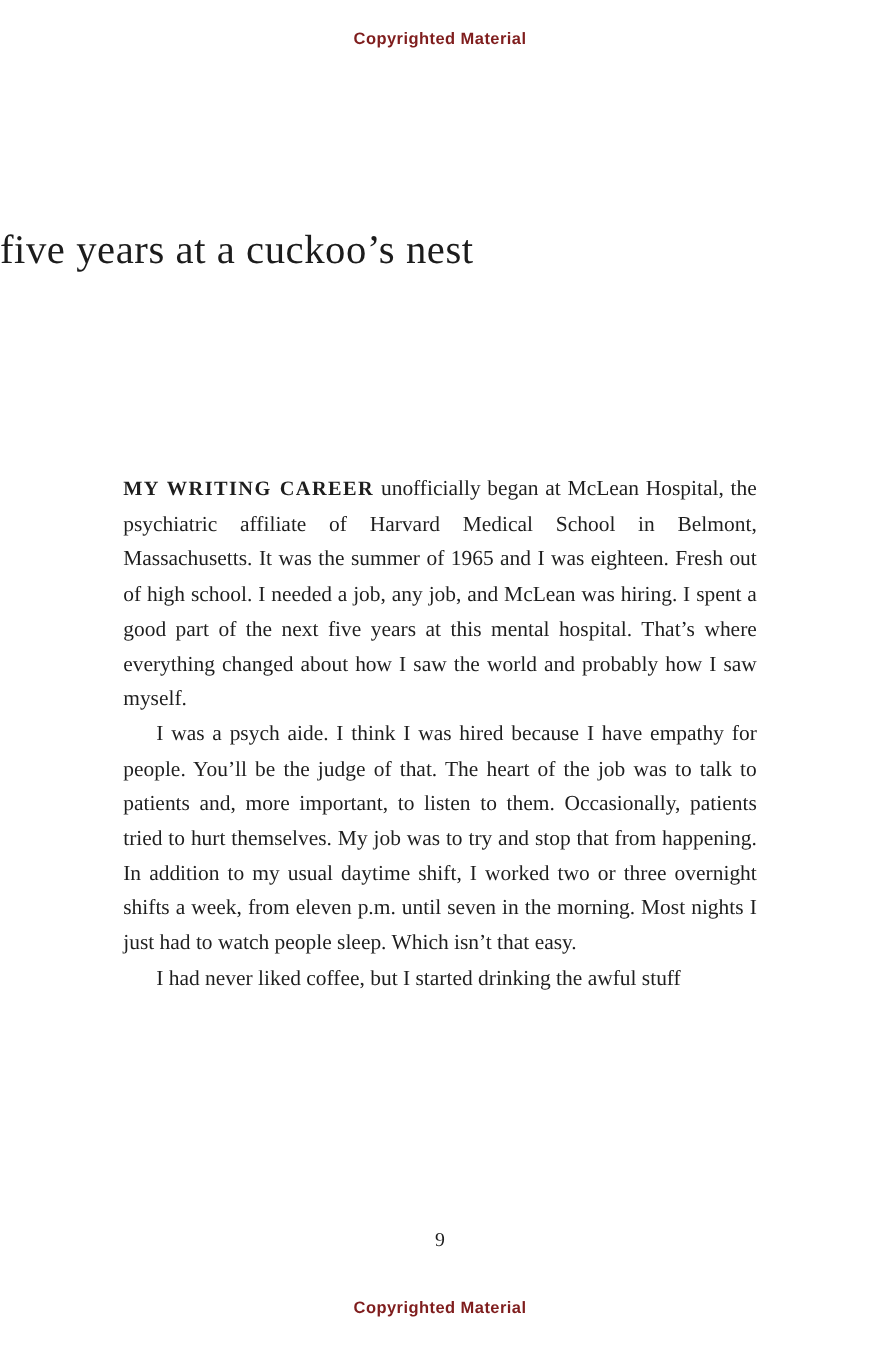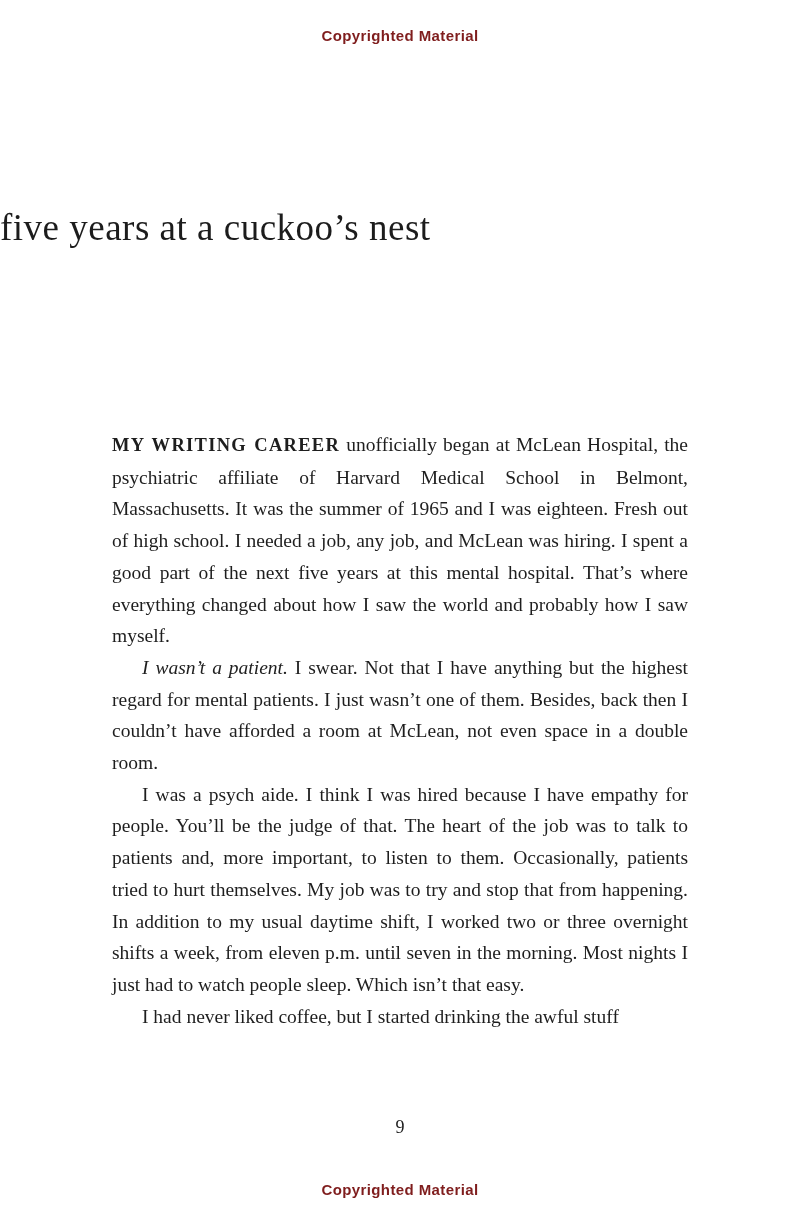--- a/index.html
+++ b/index.html
@@ -79,21 +79,20 @@
 <div class="page">
 
   <div class="copyright-notice copyright-top">Copyrighted Material</div>
 
   <h1 class="chapter-title">five years at a cuckoo’s nest</h1>
 
   <div class="body-text">
 
     <p class="para"><span class="lead-caps">MY WRITING CAREER</span><span> unofficially began at McLean Hospital, the psychiatric affiliate of Harvard Medical School in Belmont, Massachusetts. It was the summer of 1965 and I was eighteen. Fresh out of high school. I needed a job, any job, and McLean was hiring. I spent a good part of the next five years at this mental hospital. That’s where everything changed about how I saw the world and probably how I saw myself.</span></p>
 
-    <p class="para indent"><span class="lead-italic">I wasn’t a patient.</span><span> I swear. Not that I have anything but the highest regard for mental patients. I just wasn’t one of them. Besides, back then I couldn’t have afforded a room at McLean, not even space in a double room.</span></p>
 
     <p class="para indent">I was a psych aide. I think I was hired because I have empathy for people. You’ll be the judge of that. The heart of the job was to talk to patients and, more important, to listen to them. Occasionally, patients tried to hurt themselves. My job was to try and stop that from happening. In addition to my usual daytime shift, I worked two or three overnight shifts a week, from eleven p.m. until seven in the morning. Most nights I just had to watch people sleep. Which isn’t that easy.</p>
 
     <p class="para indent">I had never liked coffee, but I started drinking the awful stuff</p>
 
   </div>
 
   <div class="page-number">9</div>
 
   <div class="copyright-notice copyright-bottom">Copyrighted Material</div>

